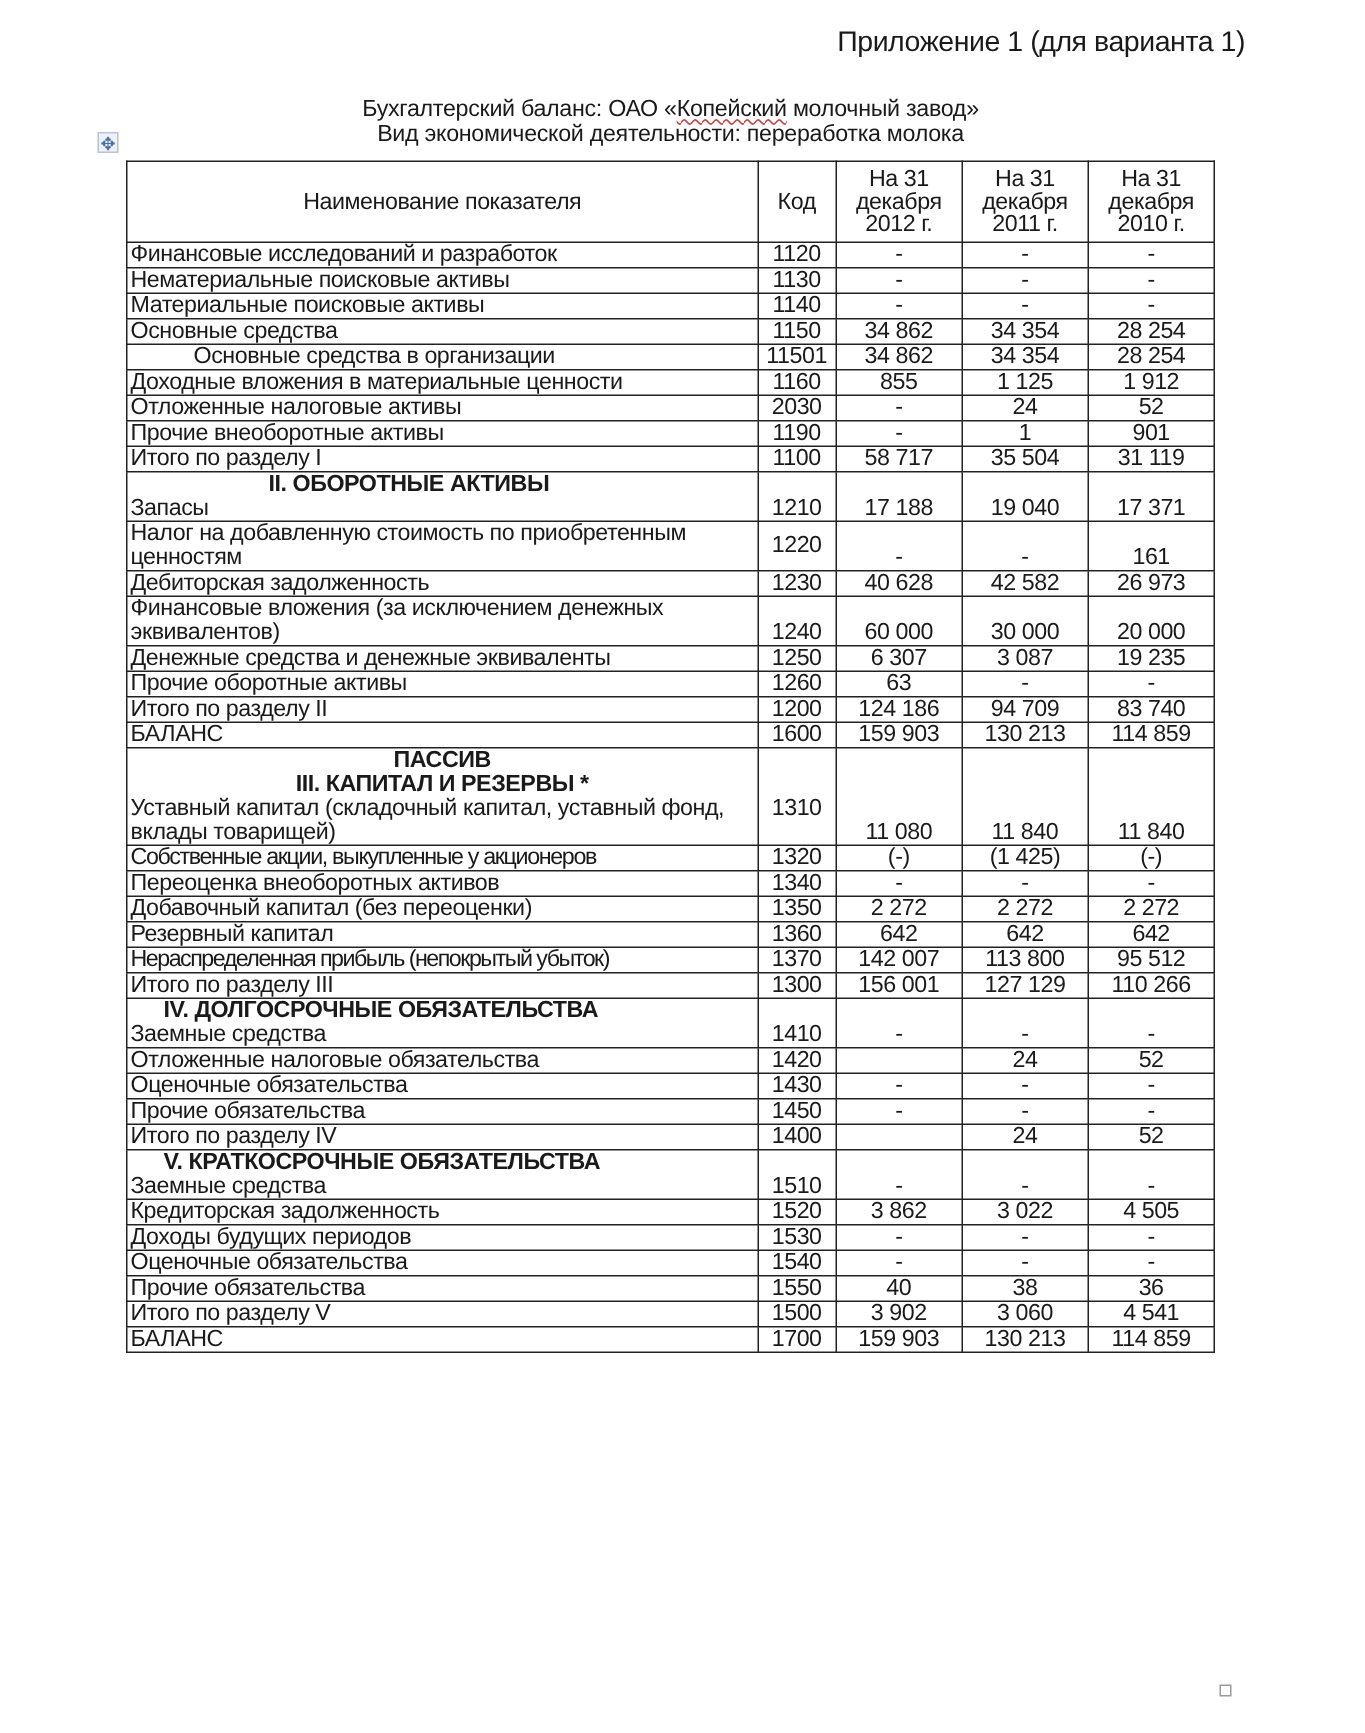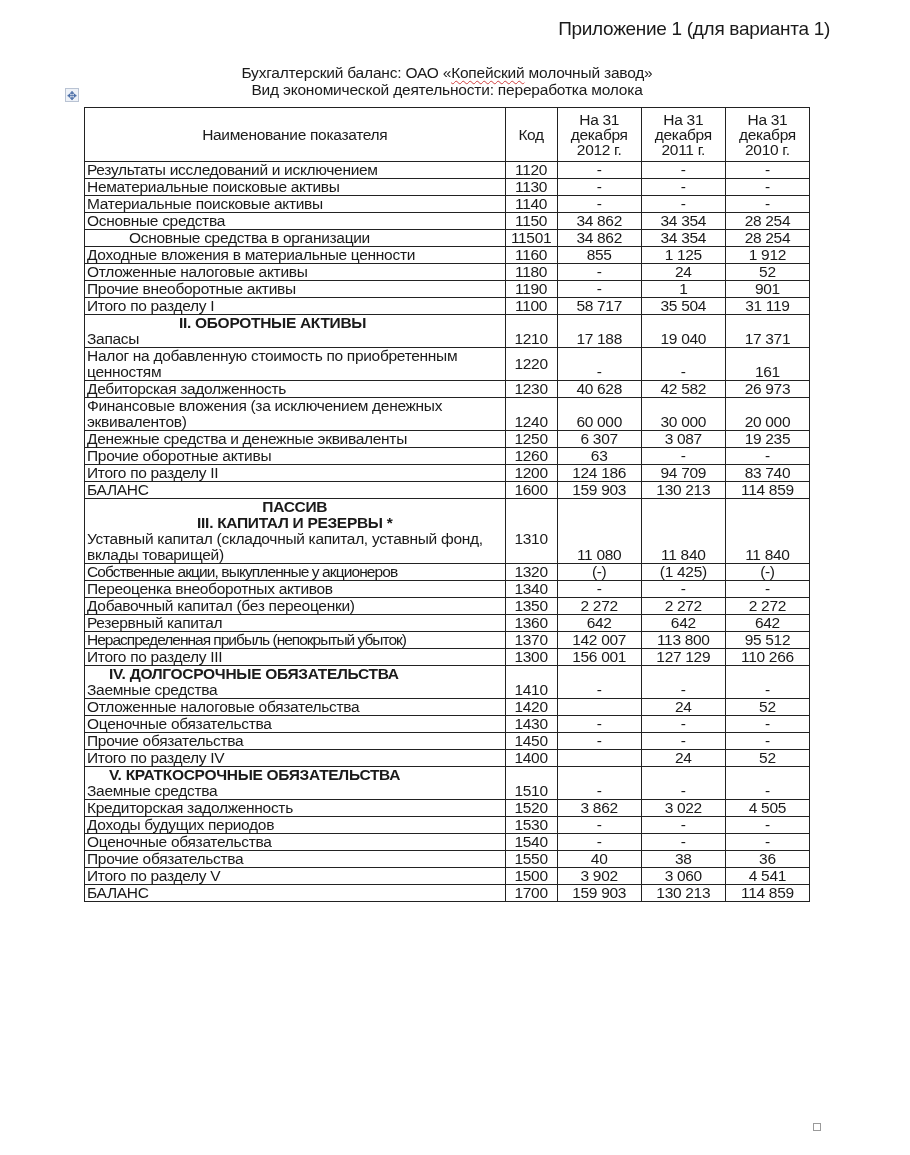--- a/index.html
+++ b/index.html
@@ -53,21 +53,21 @@
       <th>Наименование показателя</th>
       <th>Код</th>
       <th style="white-space:normal">На 31 декабря 2012 г.</th>
       <th style="white-space:normal">На 31 декабря 2011 г.</th>
       <th style="white-space:normal">На 31 декабря 2010 г.</th>
     </tr>
   </thead>
   <tbody>
 
     <tr>
-        <td class="name">Результаты исследований и исключением</td>
+        <td class="name">Финансовые исследований и разработок</td>
         <td class="code">1120</td>
         <td class="val">-</td>
         <td class="val">-</td>
         <td class="val">-</td>
       </tr>
     <tr>
         <td class="name">Нематериальные поисковые активы</td>
         <td class="code">1130</td>
         <td class="val">-</td>
         <td class="val">-</td>
@@ -96,21 +96,21 @@
       </tr>
     <tr>
         <td class="name">Доходные вложения в материальные ценности</td>
         <td class="code">1160</td>
         <td class="val">855</td>
         <td class="val">1 125</td>
         <td class="val">1 912</td>
       </tr>
     <tr>
         <td class="name">Отложенные налоговые активы</td>
-        <td class="code">1180</td>
+        <td class="code">2030</td>
         <td class="val">-</td>
         <td class="val">24</td>
         <td class="val">52</td>
       </tr>
     <tr>
         <td class="name">Прочие внеоборотные активы</td>
         <td class="code">1190</td>
         <td class="val">-</td>
         <td class="val">1</td>
         <td class="val">901</td>

